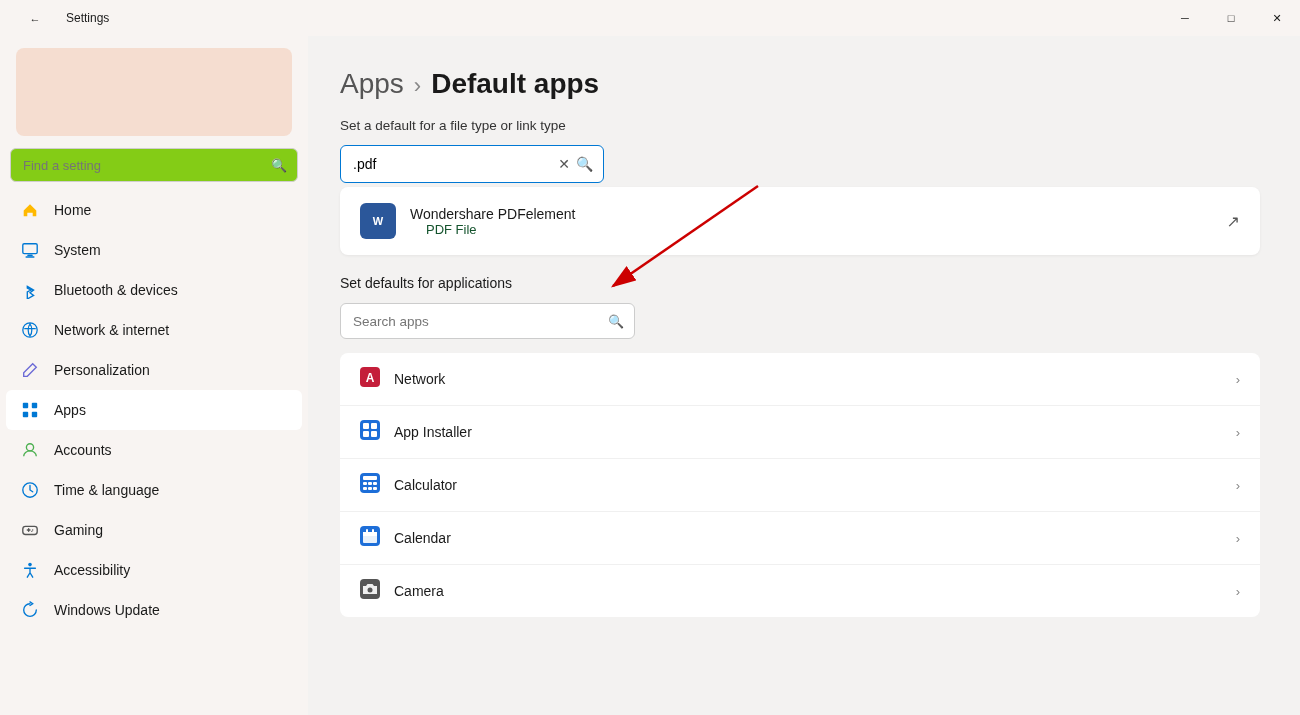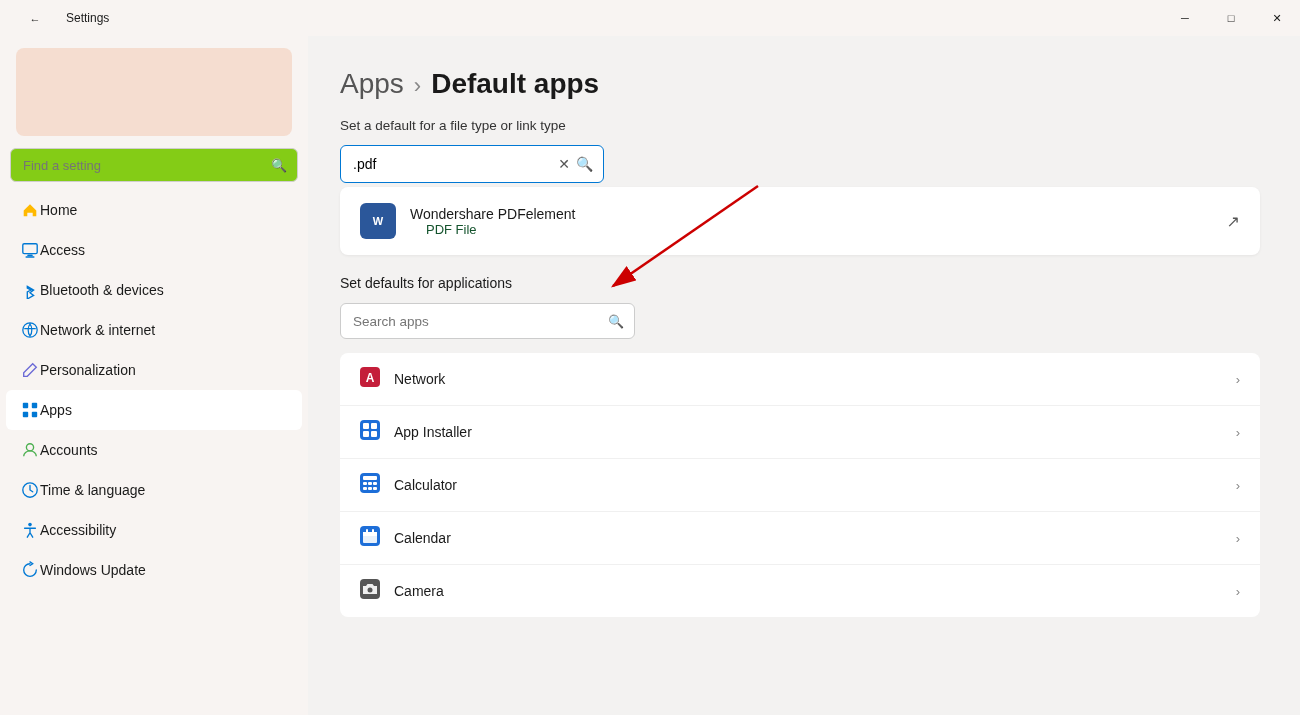--- a/index.html
+++ b/index.html
@@ -91,20 +91,21 @@
       position: absolute;
       right: 10px;
       top: 50%;
       transform: translateY(-50%);
       color: #555;
       font-size: 13px;
     }
     .nav-item {
       display: flex;
       align-items: center;
+      gap: 14px;
       padding: 10px 14px;
       cursor: pointer;
       border-radius: 6px;
       margin: 0 6px;
       font-size: 14px;
       color: #1a1a1a;
     }
     .nav-item.active {
       background: white;
       font-weight: 500;
@@ -328,21 +329,21 @@
           <span style="font-size: 14px;">Home</span>
         </div>
         <div class="nav-item">
           <span class="nav-icon">
             <svg width="18" height="18" viewBox="0 0 20 20" fill="none">
               <rect x="2" y="3" width="16" height="11" rx="1.5" stroke="#0078D4" stroke-width="1.5"></rect>
               <rect x="7" y="15" width="6" height="2" rx="0.5" fill="#0078D4"></rect>
               <rect x="5" y="17" width="10" height="1.5" rx="0.5" fill="#0078D4"></rect>
             </svg>
           </span>
-          <span style="font-size: 14px;">Access</span>
+          <span style="font-size: 14px;">System</span>
         </div>
         <div class="nav-item">
           <span class="nav-icon">
             <svg width="18" height="18" viewBox="0 0 20 20" fill="none">
               <path d="M7 6l7 4-4 3 4 3-7 4V12l4-2-4-2V6z" stroke="#0078D4" stroke-width="1.5" fill="none"></path>
             </svg>
           </span>
           <span style="font-size: 14px;">Bluetooth &amp; devices</span>
         </div>
         <div class="nav-item">
@@ -382,20 +383,29 @@
           <span style="font-size: 14px;">Accounts</span>
         </div>
         <div class="nav-item">
           <span class="nav-icon">
             <svg width="18" height="18" viewBox="0 0 20 20" fill="none">
               <circle cx="10" cy="10" r="8" stroke="#0078D4" stroke-width="1.5" fill="none"></circle>
               <path d="M10 5v5l3 2" stroke="#0078D4" stroke-width="1.5" stroke-linecap="round"></path>
             </svg>
           </span>
           <span style="font-size: 14px;">Time &amp; language</span>
+        </div>
+        <div class="nav-item">
+          <span class="nav-icon">
+            <svg width="18" height="18" viewBox="0 0 20 20" fill="none">
+              <rect x="2" y="6" width="16" height="9" rx="3" stroke="#555" stroke-width="1.5" fill="none"></rect>
+              <path d="M7 10h3M8.5 8.5v3M13 10h.01M12 11.5h.01" stroke="#555" stroke-width="1.5" stroke-linecap="round"></path>
+            </svg>
+          </span>
+          <span style="font-size: 14px;">Gaming</span>
         </div>
         <div class="nav-item">
           <span class="nav-icon">
             <svg width="18" height="18" viewBox="0 0 20 20" fill="none">
               <circle cx="10" cy="4" r="2" fill="#0078D4"></circle>
               <path d="M4 8h12M10 8v5M7 18l3-5 3 5" stroke="#0078D4" stroke-width="1.5" stroke-linecap="round" fill="none"></path>
             </svg>
           </span>
           <span style="font-size: 14px;">Accessibility</span>
         </div>

